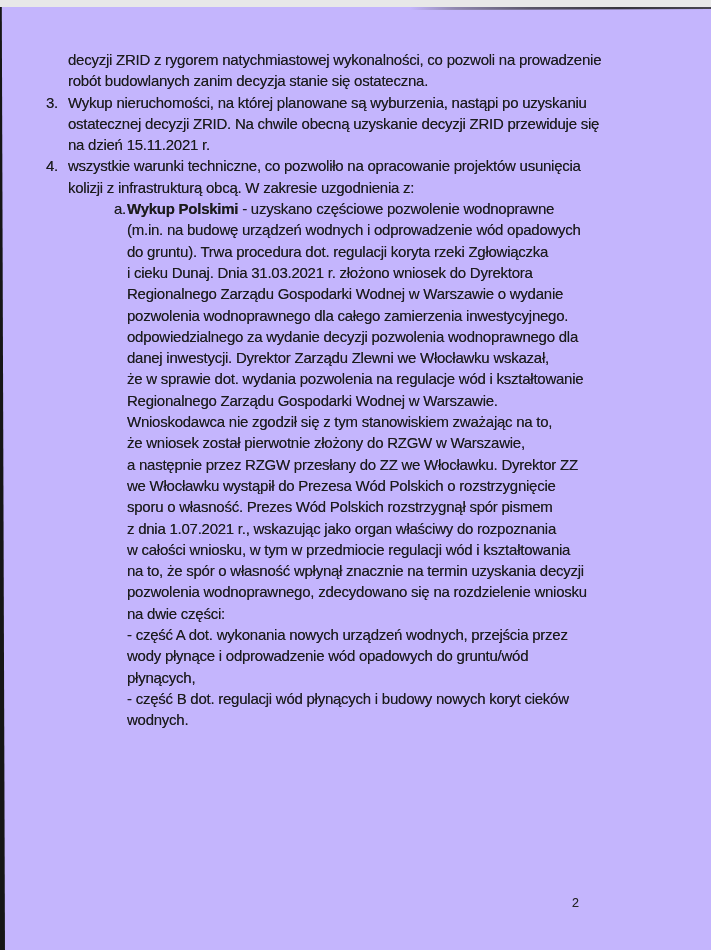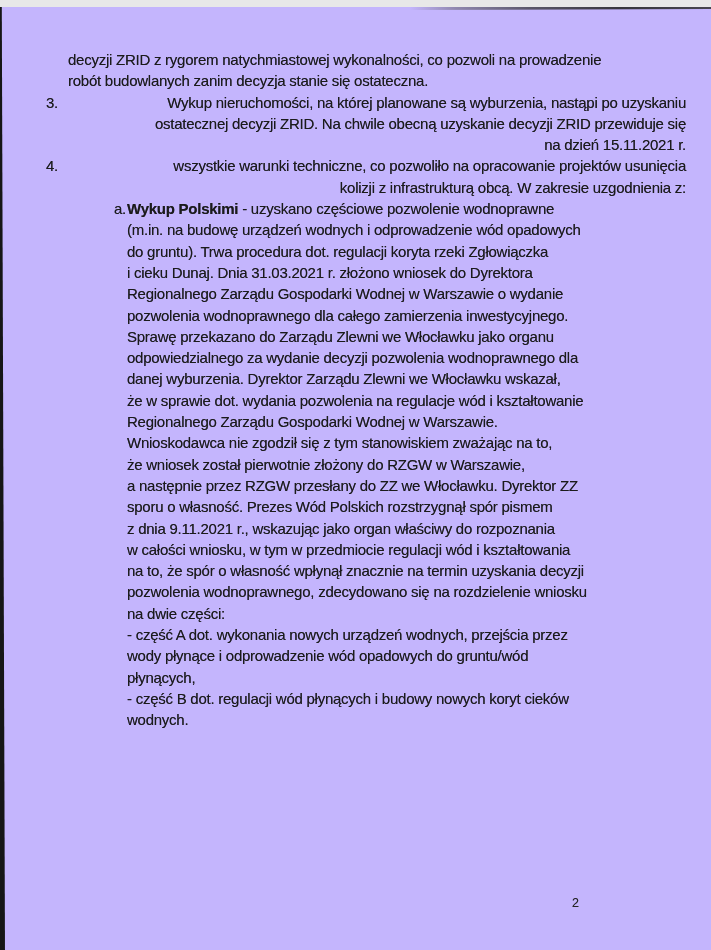--- a/index.html
+++ b/index.html
@@ -44,21 +44,21 @@
     width:640px;
     font-size:15px;
     line-height:21.3px;
     letter-spacing:-0.25px;
     text-shadow:0 0 0.5px rgba(0,0,0,0.55);
   }
   .line{white-space:nowrap;}
   .para-cont{margin-left:22px;}
   .num-item{position:relative;}
   .num-item > .marker{position:absolute;left:0;top:0;}
-  .num-item > .body{margin-left:22px;text-align:right;}
+  .num-item > .body{margin-left:22px;}
   .sub-item{position:relative;margin-left:68px;}
   .sub-item > .marker{position:absolute;left:0;top:0;}
   .sub-item > .body{margin-left:13px;}
   .bold{font-weight:700;}
   .page-number{
     position:absolute;
     left:572px;
     top:889px;
     font-size:12.5px;
     line-height:14px;
@@ -99,30 +99,30 @@
 
       <div class="sub-item">
         <span class="marker">a.</span>
         <div class="body">
           <div class="line"><span class="bold">Wykup Polskimi</span><span> - uzyskano częściowe pozwolenie wodnoprawne</span></div>
           <div class="line">(m.in. na budowę urządzeń wodnych i odprowadzenie wód opadowych</div>
           <div class="line">do gruntu). Trwa procedura dot. regulacji koryta rzeki Zgłowiączka</div>
           <div class="line">i cieku Dunaj. Dnia 31.03.2021 r. złożono wniosek do Dyrektora</div>
           <div class="line">Regionalnego Zarządu Gospodarki Wodnej w Warszawie o wydanie</div>
           <div class="line">pozwolenia wodnoprawnego dla całego zamierzenia inwestycyjnego.</div>
-          <div class="line">Sprawę przekazano do Zarządu Zlewni we Włocławku jako organu</div>
           <div class="line">odpowiedzialnego za wydanie decyzji pozwolenia wodnoprawnego dla</div>
-          <div class="line">danej wyburzenia. Dyrektor Zarządu Zlewni we Włocławku wskazał,</div>
+          <div class="line">danej inwestycji. Dyrektor Zarządu Zlewni we Włocławku wskazał,</div>
           <div class="line">że w sprawie dot. wydania pozwolenia na regulacje wód i kształtowanie</div>
           <div class="line">Regionalnego Zarządu Gospodarki Wodnej w Warszawie.</div>
           <div class="line">Wnioskodawca nie zgodził się z tym stanowiskiem zważając na to,</div>
           <div class="line">że wniosek został pierwotnie złożony do RZGW w Warszawie,</div>
           <div class="line">a następnie przez RZGW przesłany do ZZ we Włocławku. Dyrektor ZZ</div>
+          <div class="line">we Włocławku wystąpił do Prezesa Wód Polskich o rozstrzygnięcie</div>
           <div class="line">sporu o własność. Prezes Wód Polskich rozstrzygnął spór pismem</div>
-          <div class="line">z dnia 9.11.2021 r., wskazując jako organ właściwy do rozpoznania</div>
+          <div class="line">z dnia 1.07.2021 r., wskazując jako organ właściwy do rozpoznania</div>
           <div class="line">w całości wniosku, w tym w przedmiocie regulacji wód i kształtowania</div>
           <div class="line">na to, że spór o własność wpłynął znacznie na termin uzyskania decyzji</div>
           <div class="line">pozwolenia wodnoprawnego, zdecydowano się na rozdzielenie wniosku</div>
           <div class="line">na dwie części:</div>
           <div class="line">- część A dot. wykonania nowych urządzeń wodnych, przejścia przez</div>
           <div class="line">wody płynące i odprowadzenie wód opadowych do gruntu/wód</div>
           <div class="line">płynących,</div>
           <div class="line">- część B dot. regulacji wód płynących i budowy nowych koryt cieków</div>
           <div class="line">wodnych.</div>
         </div>

